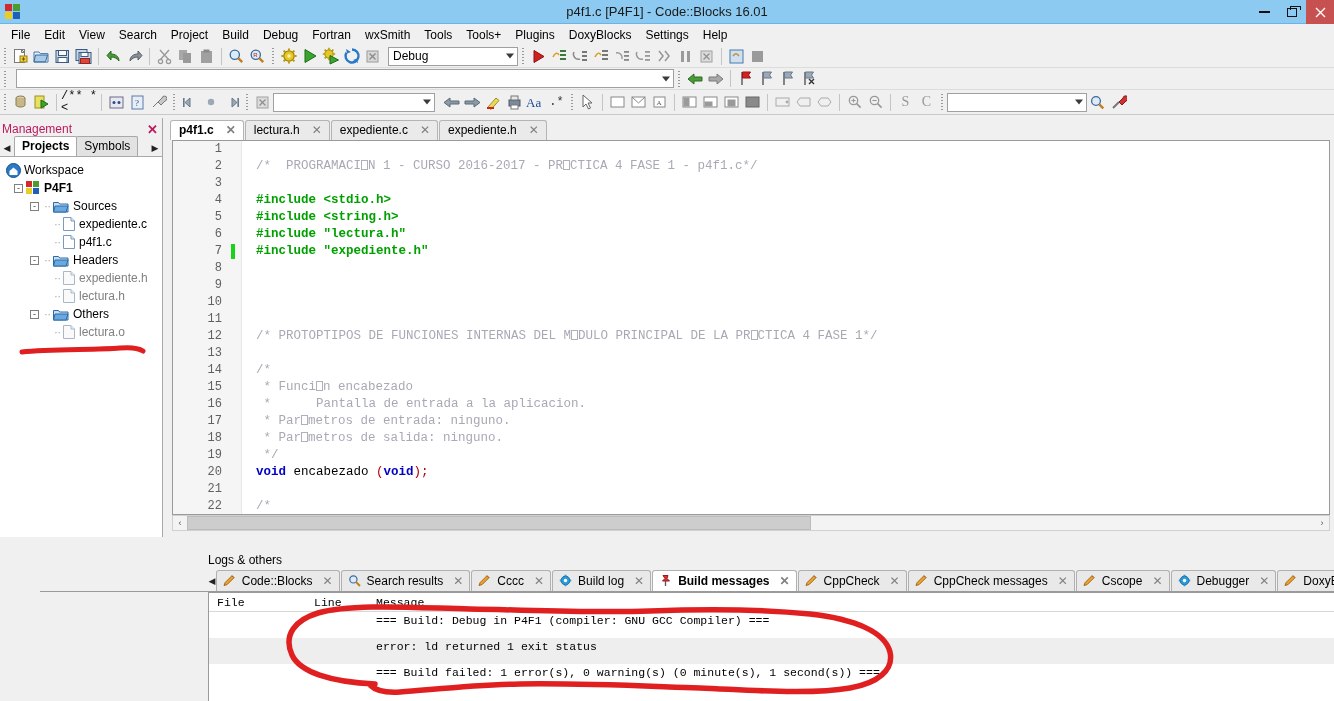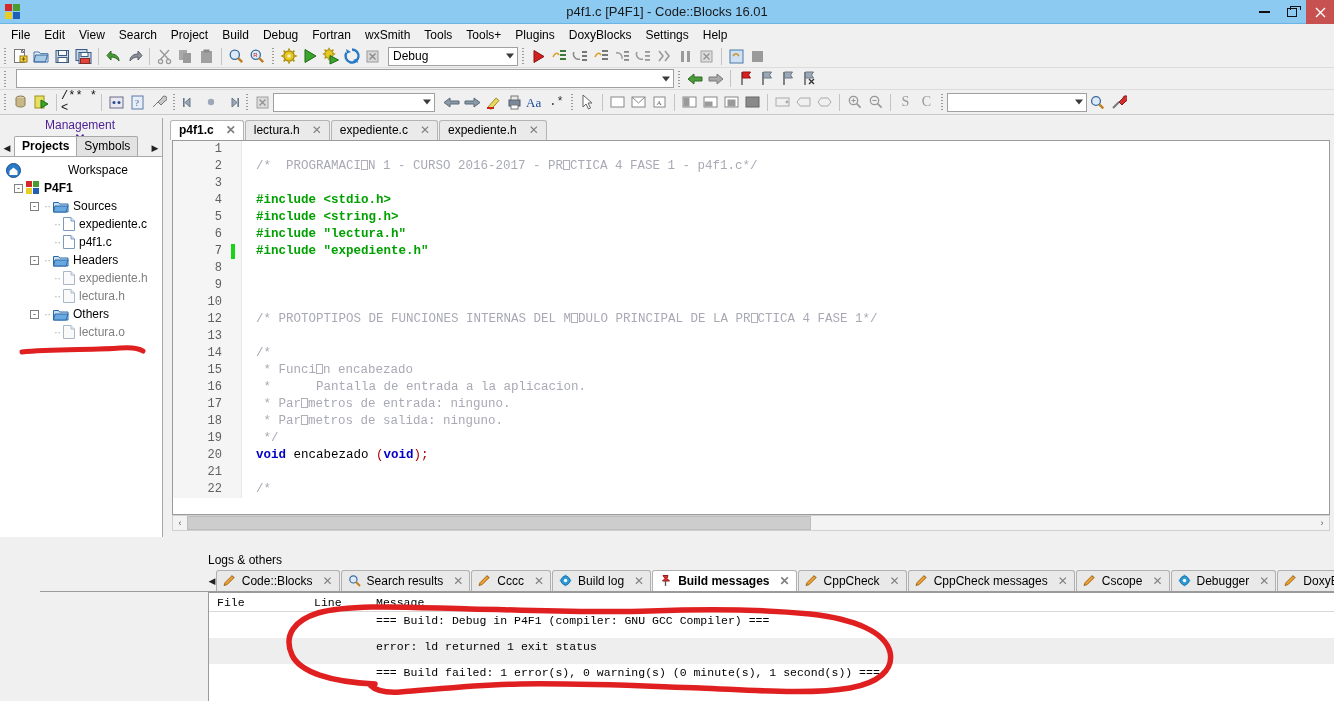--- a/index.html
+++ b/index.html
@@ -71,22 +71,22 @@
 
   
   .body-area { position: absolute; left: 0; top: 118px; width: 1334px; height: 583px; }
 
   
   .mgmt {
     position: absolute; left: 0; top: 0; width: 163px; height: 419px;
     background: #f0f0f0; border-right: 1px solid #a8a8a8;
   }
   .mgmt-header {
-    height: 18px; display: flex; align-items: center; justify-content: space-between;
-    padding: 0 4px 0 2px; font-size: 12px; color: #4c1d95; flex-direction: column;
+    height: 18px; display: flex; align-items: flex-end; justify-content: space-between;
+    padding: 0 4px 0 2px; font-size: 12px; color: #be185d;
   }
   .mgmt-close { font-size: 13px; font-weight: bold; cursor: pointer; line-height: 1; }
   .mgmt-tabs { display: flex; align-items: flex-end; height: 21px; padding-left: 0; border-bottom: 1px solid #a8a8a8; }
   .tab-nav { width: 14px; text-align: center; font-size: 9px; color: #222; padding-bottom: 3px; }
   .mtab {
     padding: 2px 7px 3px 7px; font-size: 12px; border: 1px solid #a8a8a8; border-bottom: none;
     background: #e2e2e2; margin-right: -1px; border-radius: 2px 2px 0 0; color: #000;
   }
   .mtab.active { background: #fff; font-weight: bold; position: relative; z-index: 2; }
   .tree { background: #fff; height: 380px; padding: 4px 0 0 4px; font-size: 12px; position: relative; }
@@ -664,21 +664,21 @@
         <span class="mgmt-close">✕</span>
       </div>
       <div class="mgmt-tabs">
         <div class="tab-nav">◀</div>
         <div class="mtab active">Projects</div>
         <div class="mtab">Symbols</div>
         <div class="tab-nav" style="margin-left:auto;">▶</div>
       </div>
       <div class="tree">
 
-        <div class="tnode" style="padding-left:2px;gap:44px;">
+        <div class="tnode" style="padding-left:2px;">
           <span class="ic-ws">
             <svg width="15" height="15" viewBox="0 0 15 15">
                 <circle cx="7.5" cy="7.5" r="7" fill="#2a7ac8" stroke="#16508a"></circle>
                 <path d="M3.5 8l4-3.5L11.5 8v4h-8z" fill="#fff"></path>
               </svg>
           </span>
           <span class="label">Workspace</span>
         </div>
 
         <div class="tnode" style="padding-left:10px;">
@@ -851,20 +851,25 @@
             <div class="gutter">9</div>
             <div class="markmargin"></div>
             <div class="ctext"></div>
           </div>
           <div class="code-row">
             <div class="gutter">10</div>
             <div class="markmargin"></div>
             <div class="ctext"></div>
           </div>
           <div class="code-row">
+            <div class="gutter">11</div>
+            <div class="markmargin"></div>
+            <div class="ctext"></div>
+          </div>
+          <div class="code-row">
             <div class="gutter">12</div>
             <div class="markmargin"></div>
             <div class="ctext"><span class="cm">/* PROTOPTIPOS DE FUNCIONES INTERNAS DEL M<span class="box"></span>DULO PRINCIPAL DE LA PR<span class="box"></span>CTICA 4 FASE 1*/</span></div>
           </div>
           <div class="code-row">
             <div class="gutter">13</div>
             <div class="markmargin"></div>
             <div class="ctext"></div>
           </div>
           <div class="code-row">

